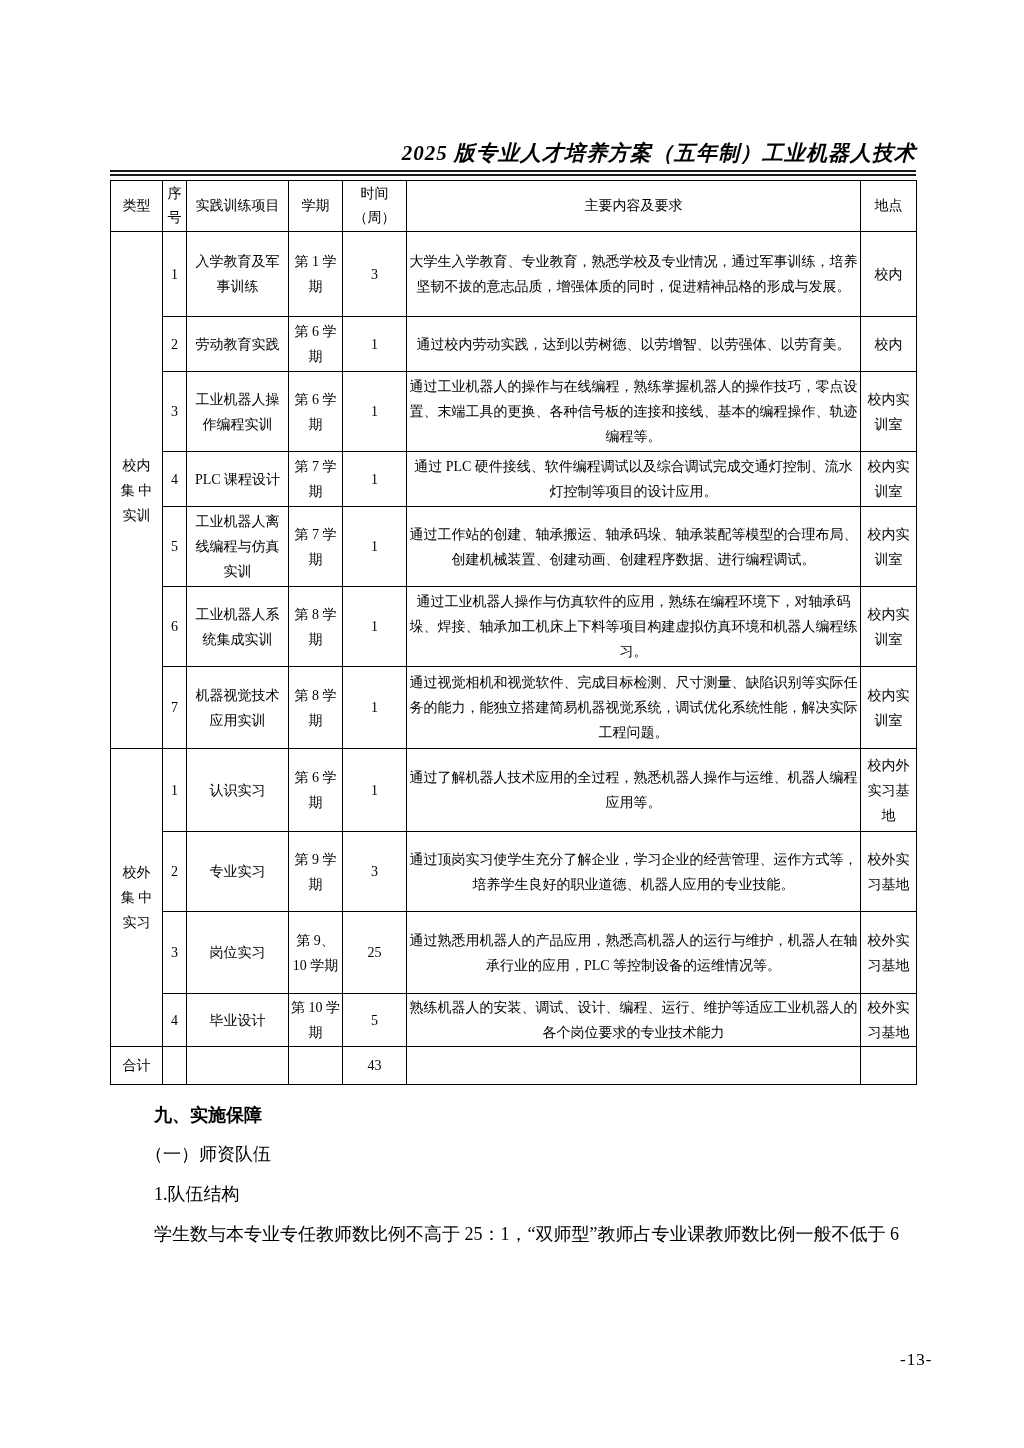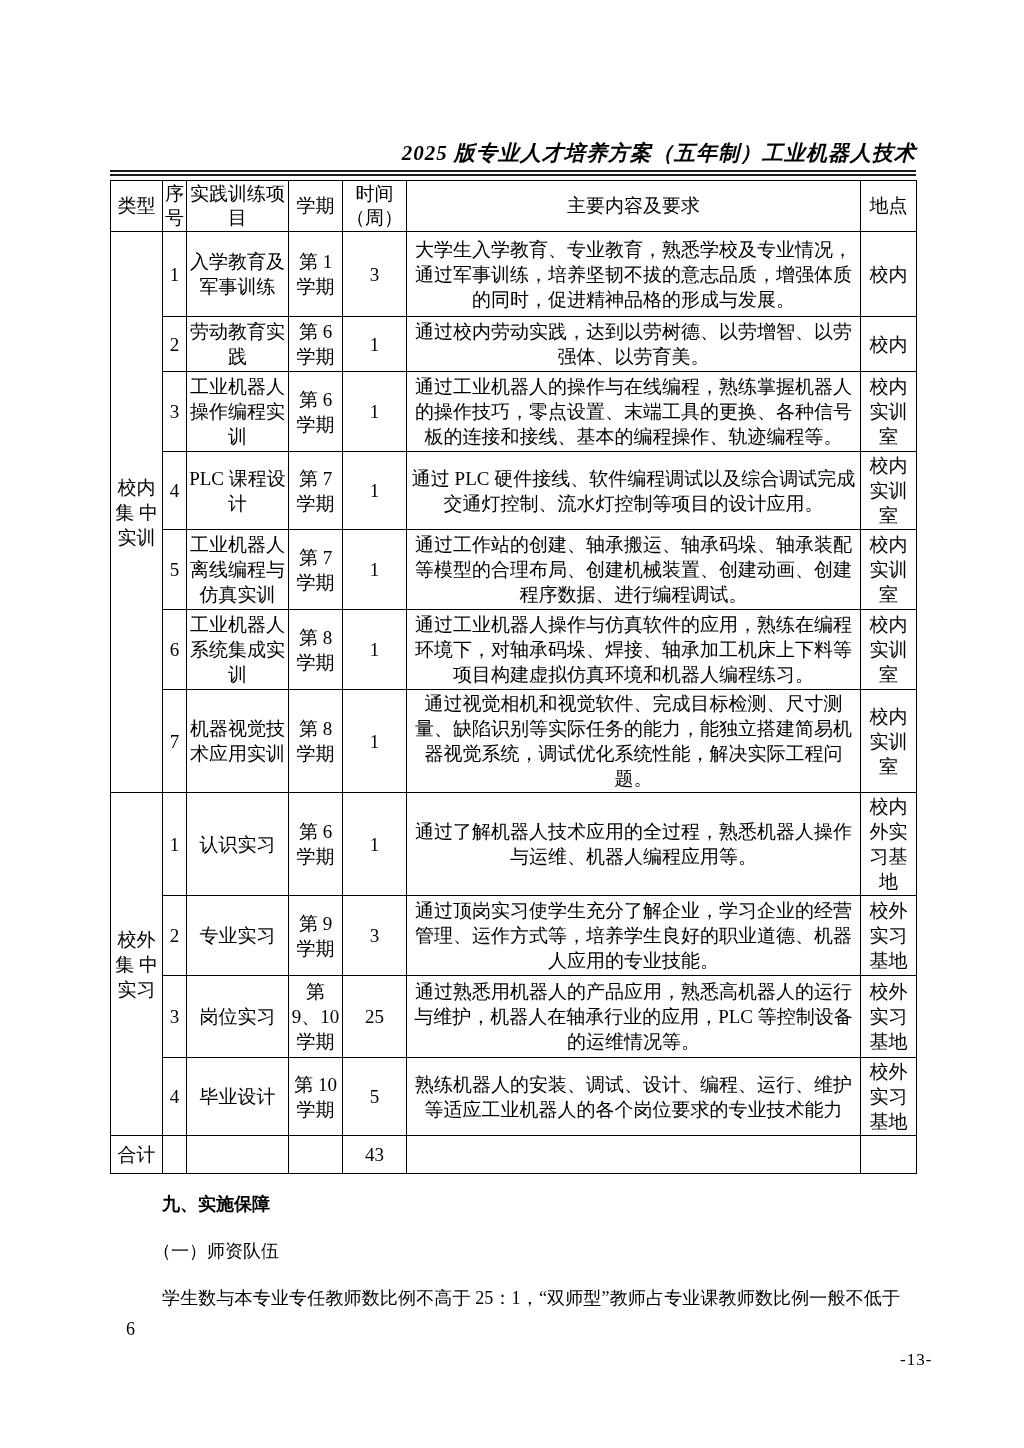--- a/index.html
+++ b/index.html
@@ -36,21 +36,21 @@
     margin-top: 4px;
     height: 0;
     border-top: 6px double #1a1a1a;
   }
   
   table.training {
     margin-top: 4px;
     border-collapse: collapse;
     table-layout: fixed;
     width: 806px;
-    font-size: 19px;
+    font-size: 14px;
   }
   table.training th, table.training td {
     border: 1px solid #000;
     font-weight: normal;
     text-align: center;
     vertical-align: middle;
     padding: 1px 2px;
     line-height: 25px;
     overflow: hidden;
   }
@@ -72,21 +72,21 @@
     padding: 1px 4px;
   }
   td.num-cell, td.sem-cell, td.wk-cell, td.proj-cell {
     line-height: 25px;
   }
   
   .body-text {
     font-size: 18px;
   }
   .body-text p {
-    margin: 16px;
+    margin: 8px;
     text-align: justify;
     line-height: 31px;
   }
   p.sec-heading {
     margin-top: 15px;
     font-weight: bold;
     text-indent: 2em;
   }
   p.sub-heading {
     margin-top: 5px;
@@ -245,19 +245,20 @@
           <td style="line-height:22px">43</td>
           <td></td>
           <td></td>
         </tr>
       </tbody>
     </table>
 
     <div class="body-text">
       <p class="sec-heading">九、实施保障</p>
       <p class="sub-heading">（一）师资队伍</p>
+      <p class="sub-heading2">1.队伍结构</p>
       <p class="para">学生数与本专业专任教师数比例不高于 25：1，“双师型”教师占专业课教师数比例一般不低于 6</p>
     </div>
 
   </div>
 
   <div class="page-number">-13-</div>
 </div>
 
 </body></html>

